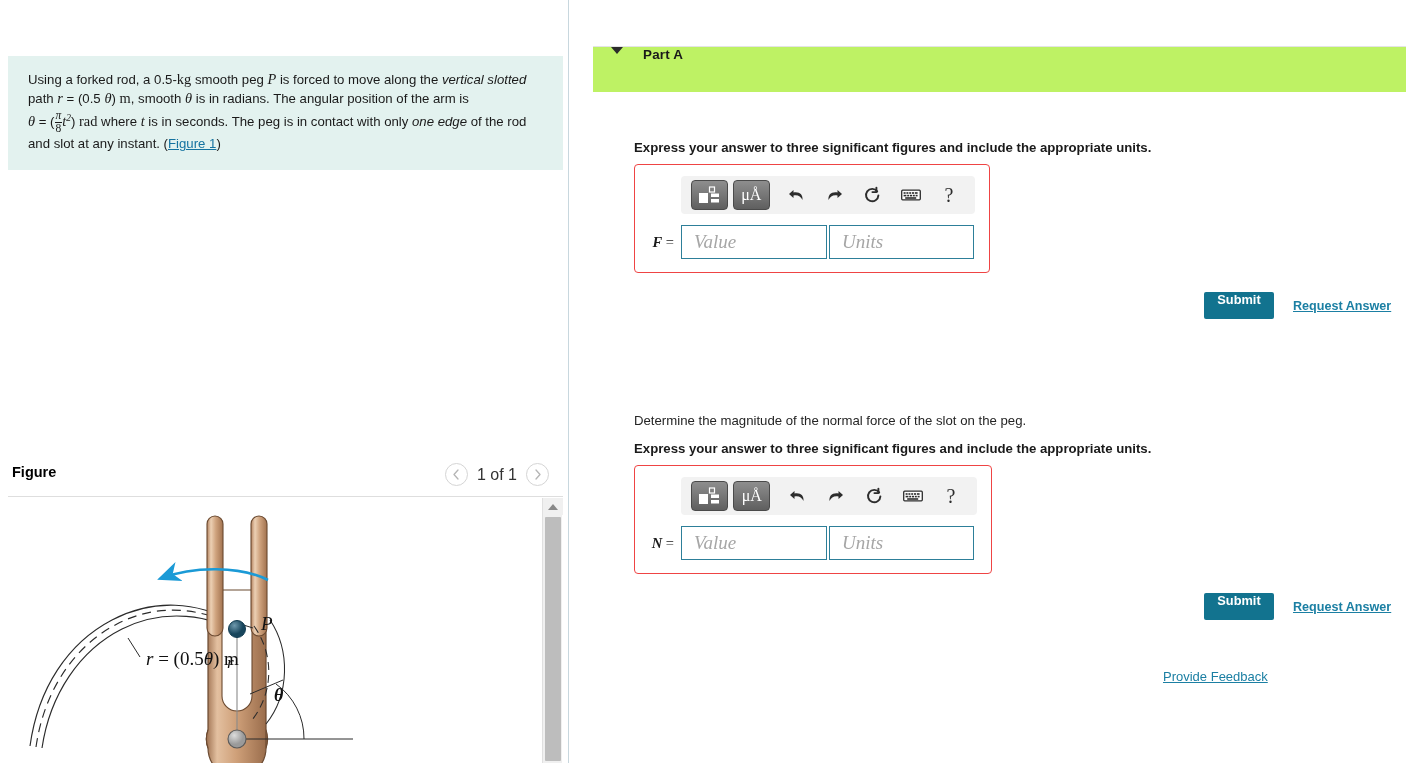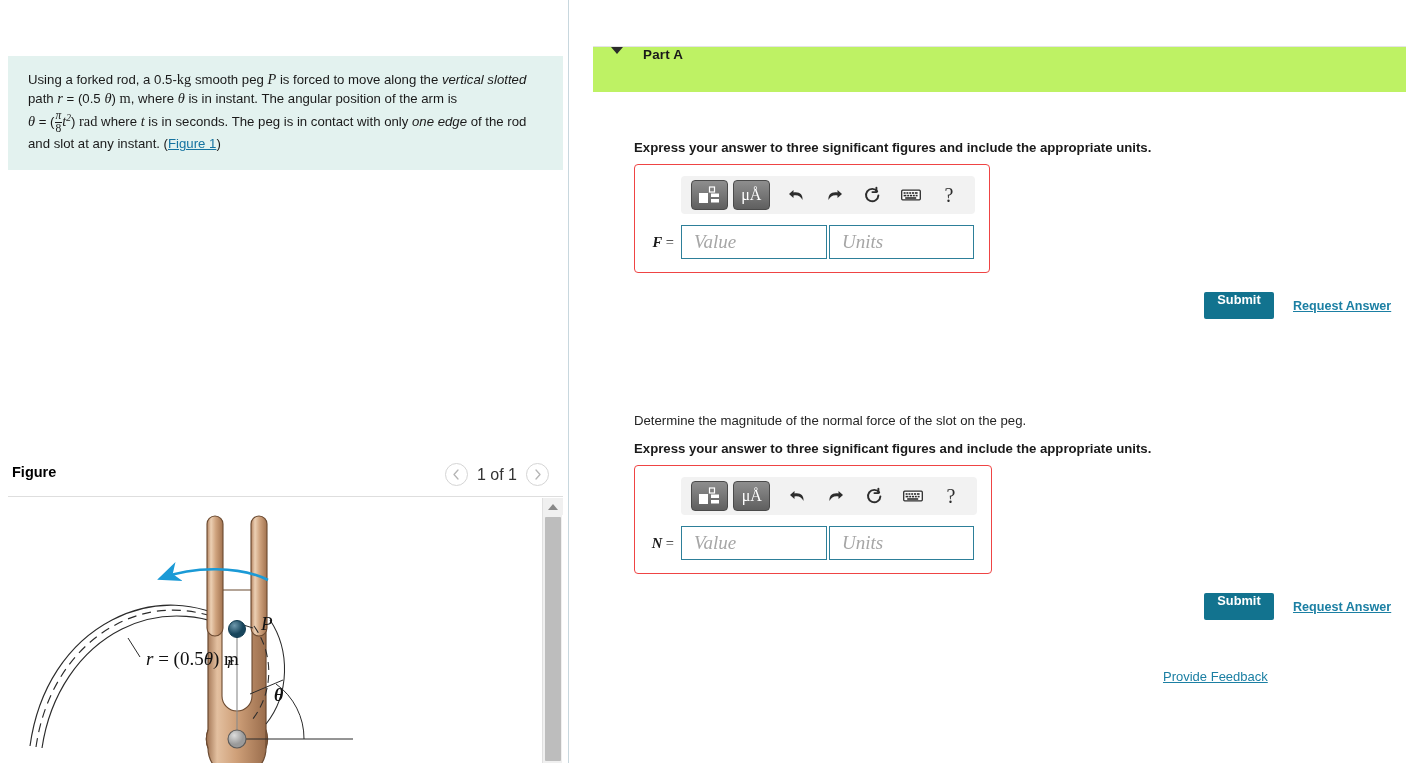--- a/index.html
+++ b/index.html
@@ -169,21 +169,21 @@
 
 <div class="page">
 
   <div class="divider"></div>
 
   <div class="left-col">
 
     <div class="problem-box">
       <div class="problem-text">
         <span>Using a forked rod, a </span><span class="mathnum">0.5-</span><span class="mathup">kg</span><span> smooth peg </span><span class="mathvar">P</span><span> is forced to move along the </span><span class="it">vertical slotted</span><br>
-        <span>path </span><span class="mathvar">r</span><span> = (0.5 </span><span class="mathvar">θ</span><span>) </span><span class="mathup">m</span><span>, where </span><span class="mathvar">θ</span><span> is in instant. The angular position of the arm is</span><br>
+        <span>path </span><span class="mathvar">r</span><span> = (0.5 </span><span class="mathvar">θ</span><span>) </span><span class="mathup">m</span><span>, smooth </span><span class="mathvar">θ</span><span> is in radians. The angular position of the arm is</span><br>
         <span class="mathvar">θ</span><span> = (</span><span class="frac"><span class="num">π</span><span class="den">8</span></span><span class="mathvar">t</span><span class="mathvar sup">2</span><span>) </span><span class="mathup">rad</span><span> where </span><span class="mathvar">t</span><span> is in seconds. The peg is in contact with only </span><span class="it">one edge</span><span> of the rod</span><br>
         <span>and slot at any instant. (</span><span class="figlink">Figure 1</span><span>)</span>
       </div>
     </div>
 
     <div class="figure-head">
       <div class="figure-title">Figure</div>
       <div class="fig-nav">
         <div class="nav-circle">
           <svg width="8" height="11" viewBox="0 0 8 11">

